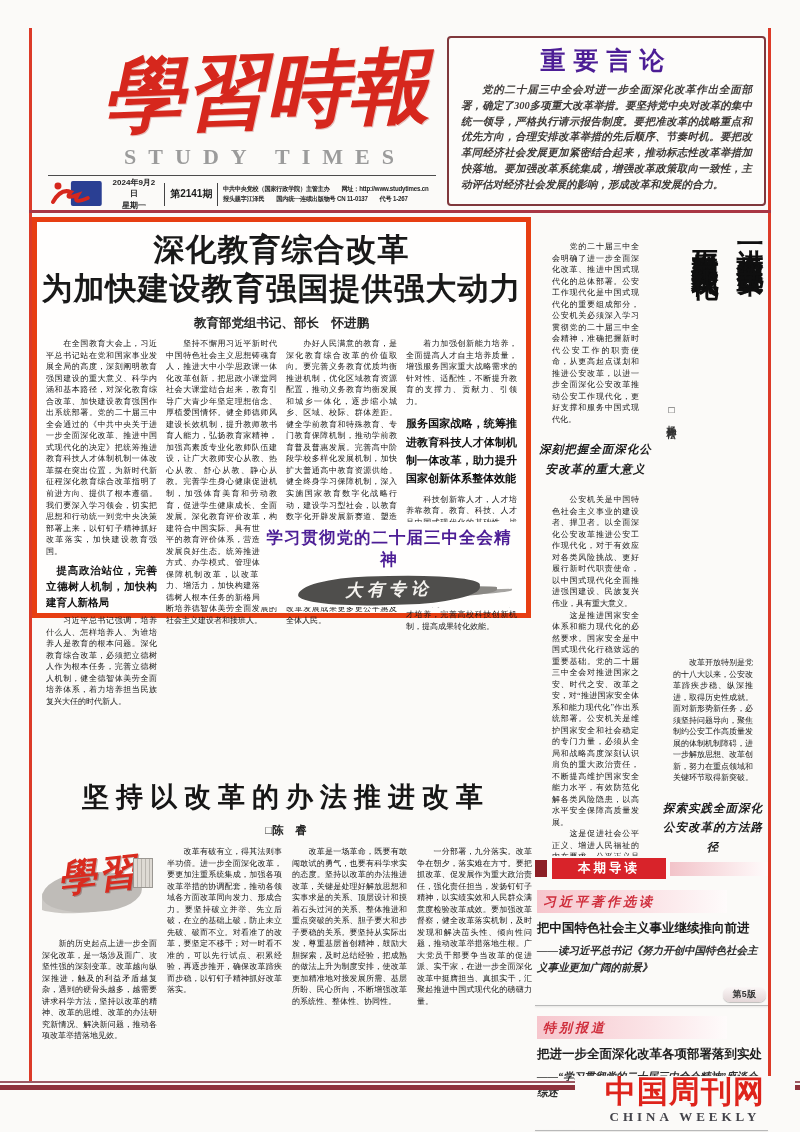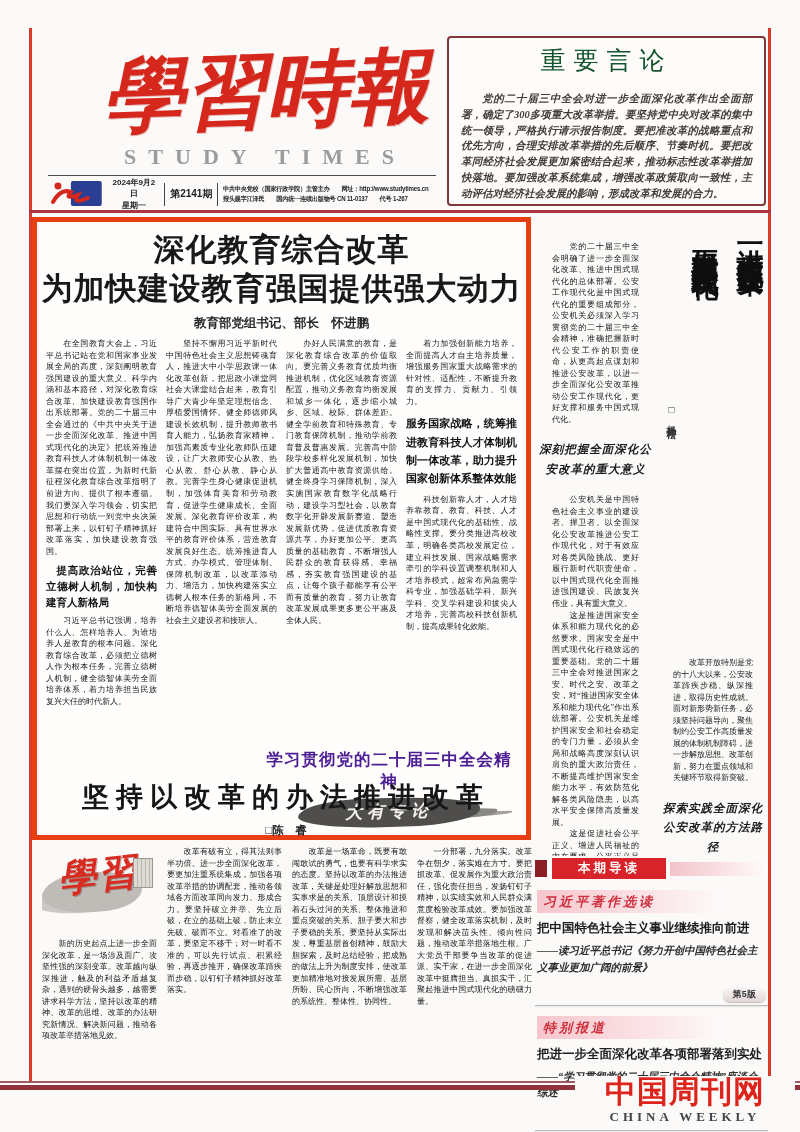--- a/index.html
+++ b/index.html
@@ -21,26 +21,26 @@
   .datebox{font-size:8px;font-weight:700;line-height:1.45;text-align:center;color:#222;}
   .vdiv{width:1px;height:23px;background:#444;}
   .issue{font-size:10px;font-weight:700;color:#1c1c1c;white-space:nowrap;}
   .agency{font-size:6.5px;font-weight:700;line-height:1.6;color:#262626;letter-spacing:-.2px;
      transform:scaleX(.94);transform-origin:left center;white-space:nowrap;}
   .crimson-rule{left:29px;top:210px;width:742px;height:3px;background:#a93644;}
 
   
   .remarks{left:447px;top:36px;width:319px;height:170px;border:2px solid #80383c;border-radius:4px;
      background:#fdfcfa;padding:4px 12px;box-sizing:border-box;}
-  .remarks-title{text-align:center;font-weight:400;font-size:25px;color:#14532d;letter-spacing:8px;margin:2px 0 14px;}
+  .remarks-title{text-align:center;font-weight:700;font-size:25px;color:#4c1d95;letter-spacing:8px;margin:2px 0 5px;}
   .remarks-body{font-style:italic;font-weight:700;font-size:10.5px;line-height:1.5;color:#403c3a;
      text-align:justify;text-indent:2em;}
 
   
-  .leadbox{left:32px;top:217px;width:499px;height:623px;border:5px solid #e73e12;background:#fffefd;
+  .leadbox{left:32px;top:217px;width:499px;height:401px;border:5px solid #e73e12;background:#fffefd;
      box-sizing:border-box;}
   .lead-h{margin-top:10px;text-align:center;font-weight:900;font-size:31px;color:#191919;letter-spacing:1px;line-height:1.15;}
   .lead-h2{margin-top:3px;}
   .lead-by{text-align:center;font-weight:700;font-size:12.5px;color:#2a2a2a;margin:9px 0 6px;}
   .leadcols{display:flex;gap:9px;padding:0 9px;height:400px;overflow:hidden;}
   .col{flex:1;font-size:8px;line-height:1.44;text-align:justify;color:#161616;overflow:hidden;}
   .col p{margin:0;white-space:pre-line;}
   .sub-hei{font-family:"Liberation Sans","DejaVu Sans",sans-serif;font-weight:700;font-size:10.5px;
      line-height:1.5;margin:6px 0 5px;text-indent:1em;color:#111;}
   .sub-hei2{font-family:"Liberation Sans","DejaVu Sans",sans-serif;font-weight:700;font-size:11px;

